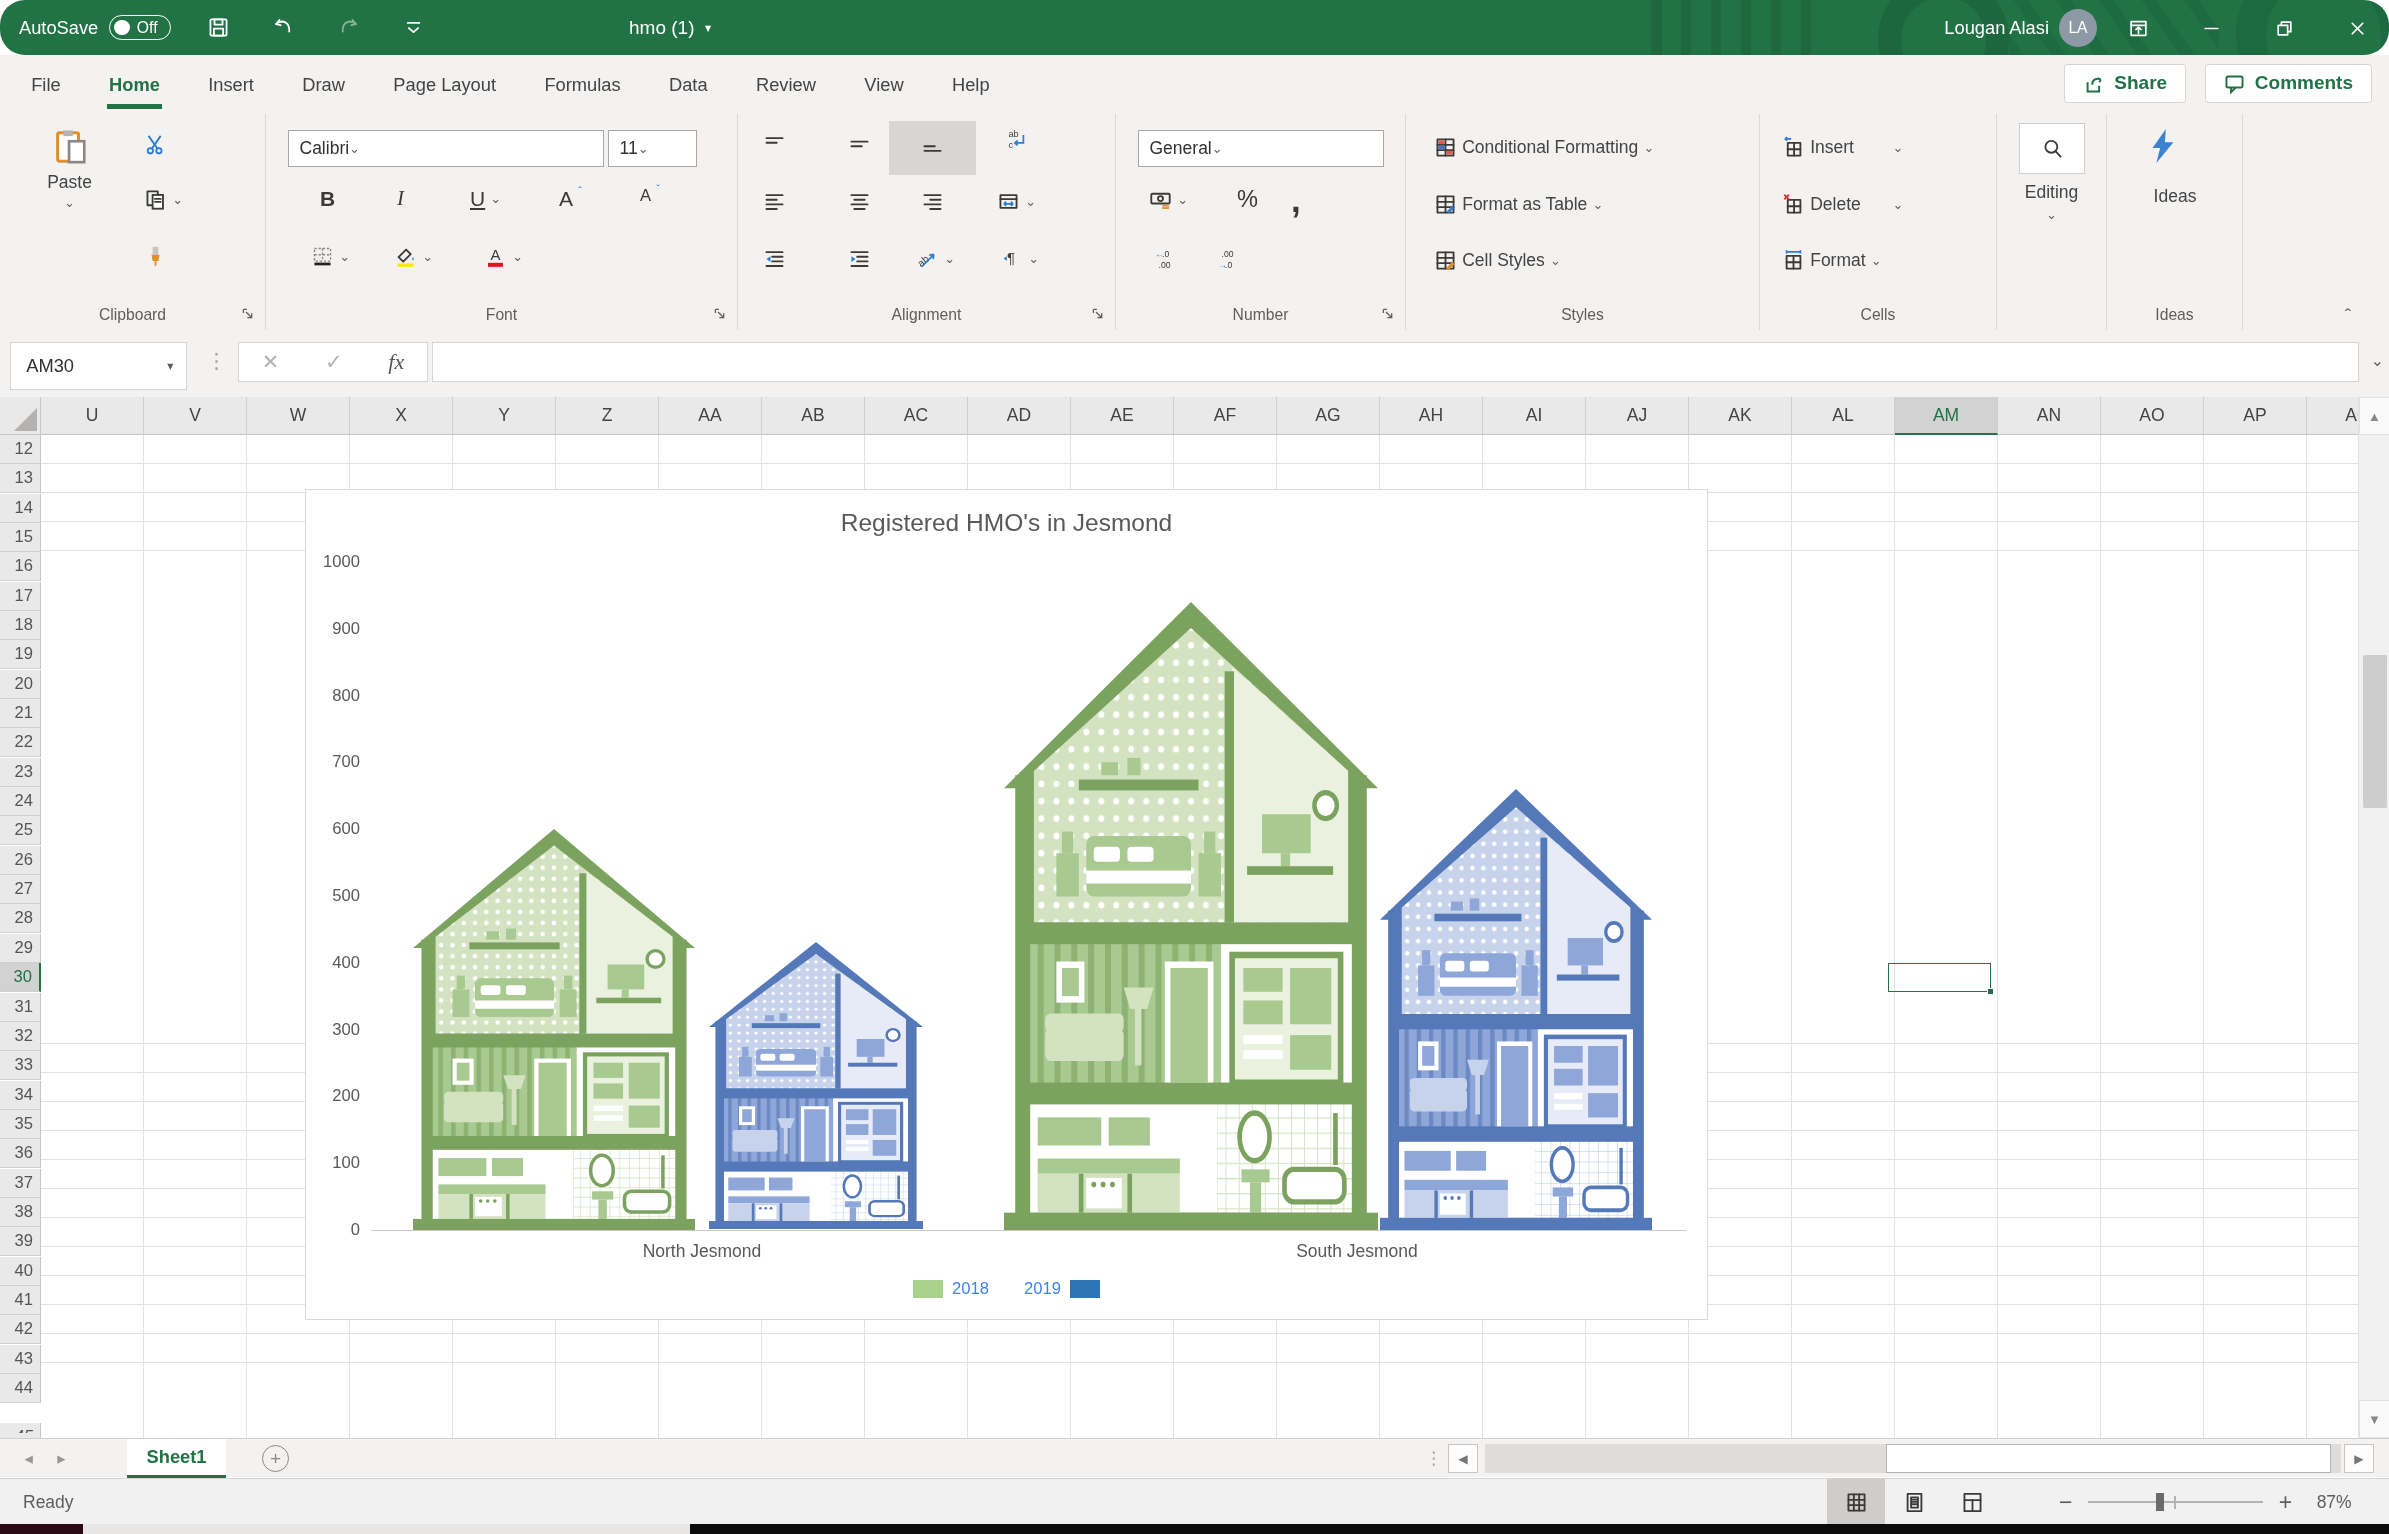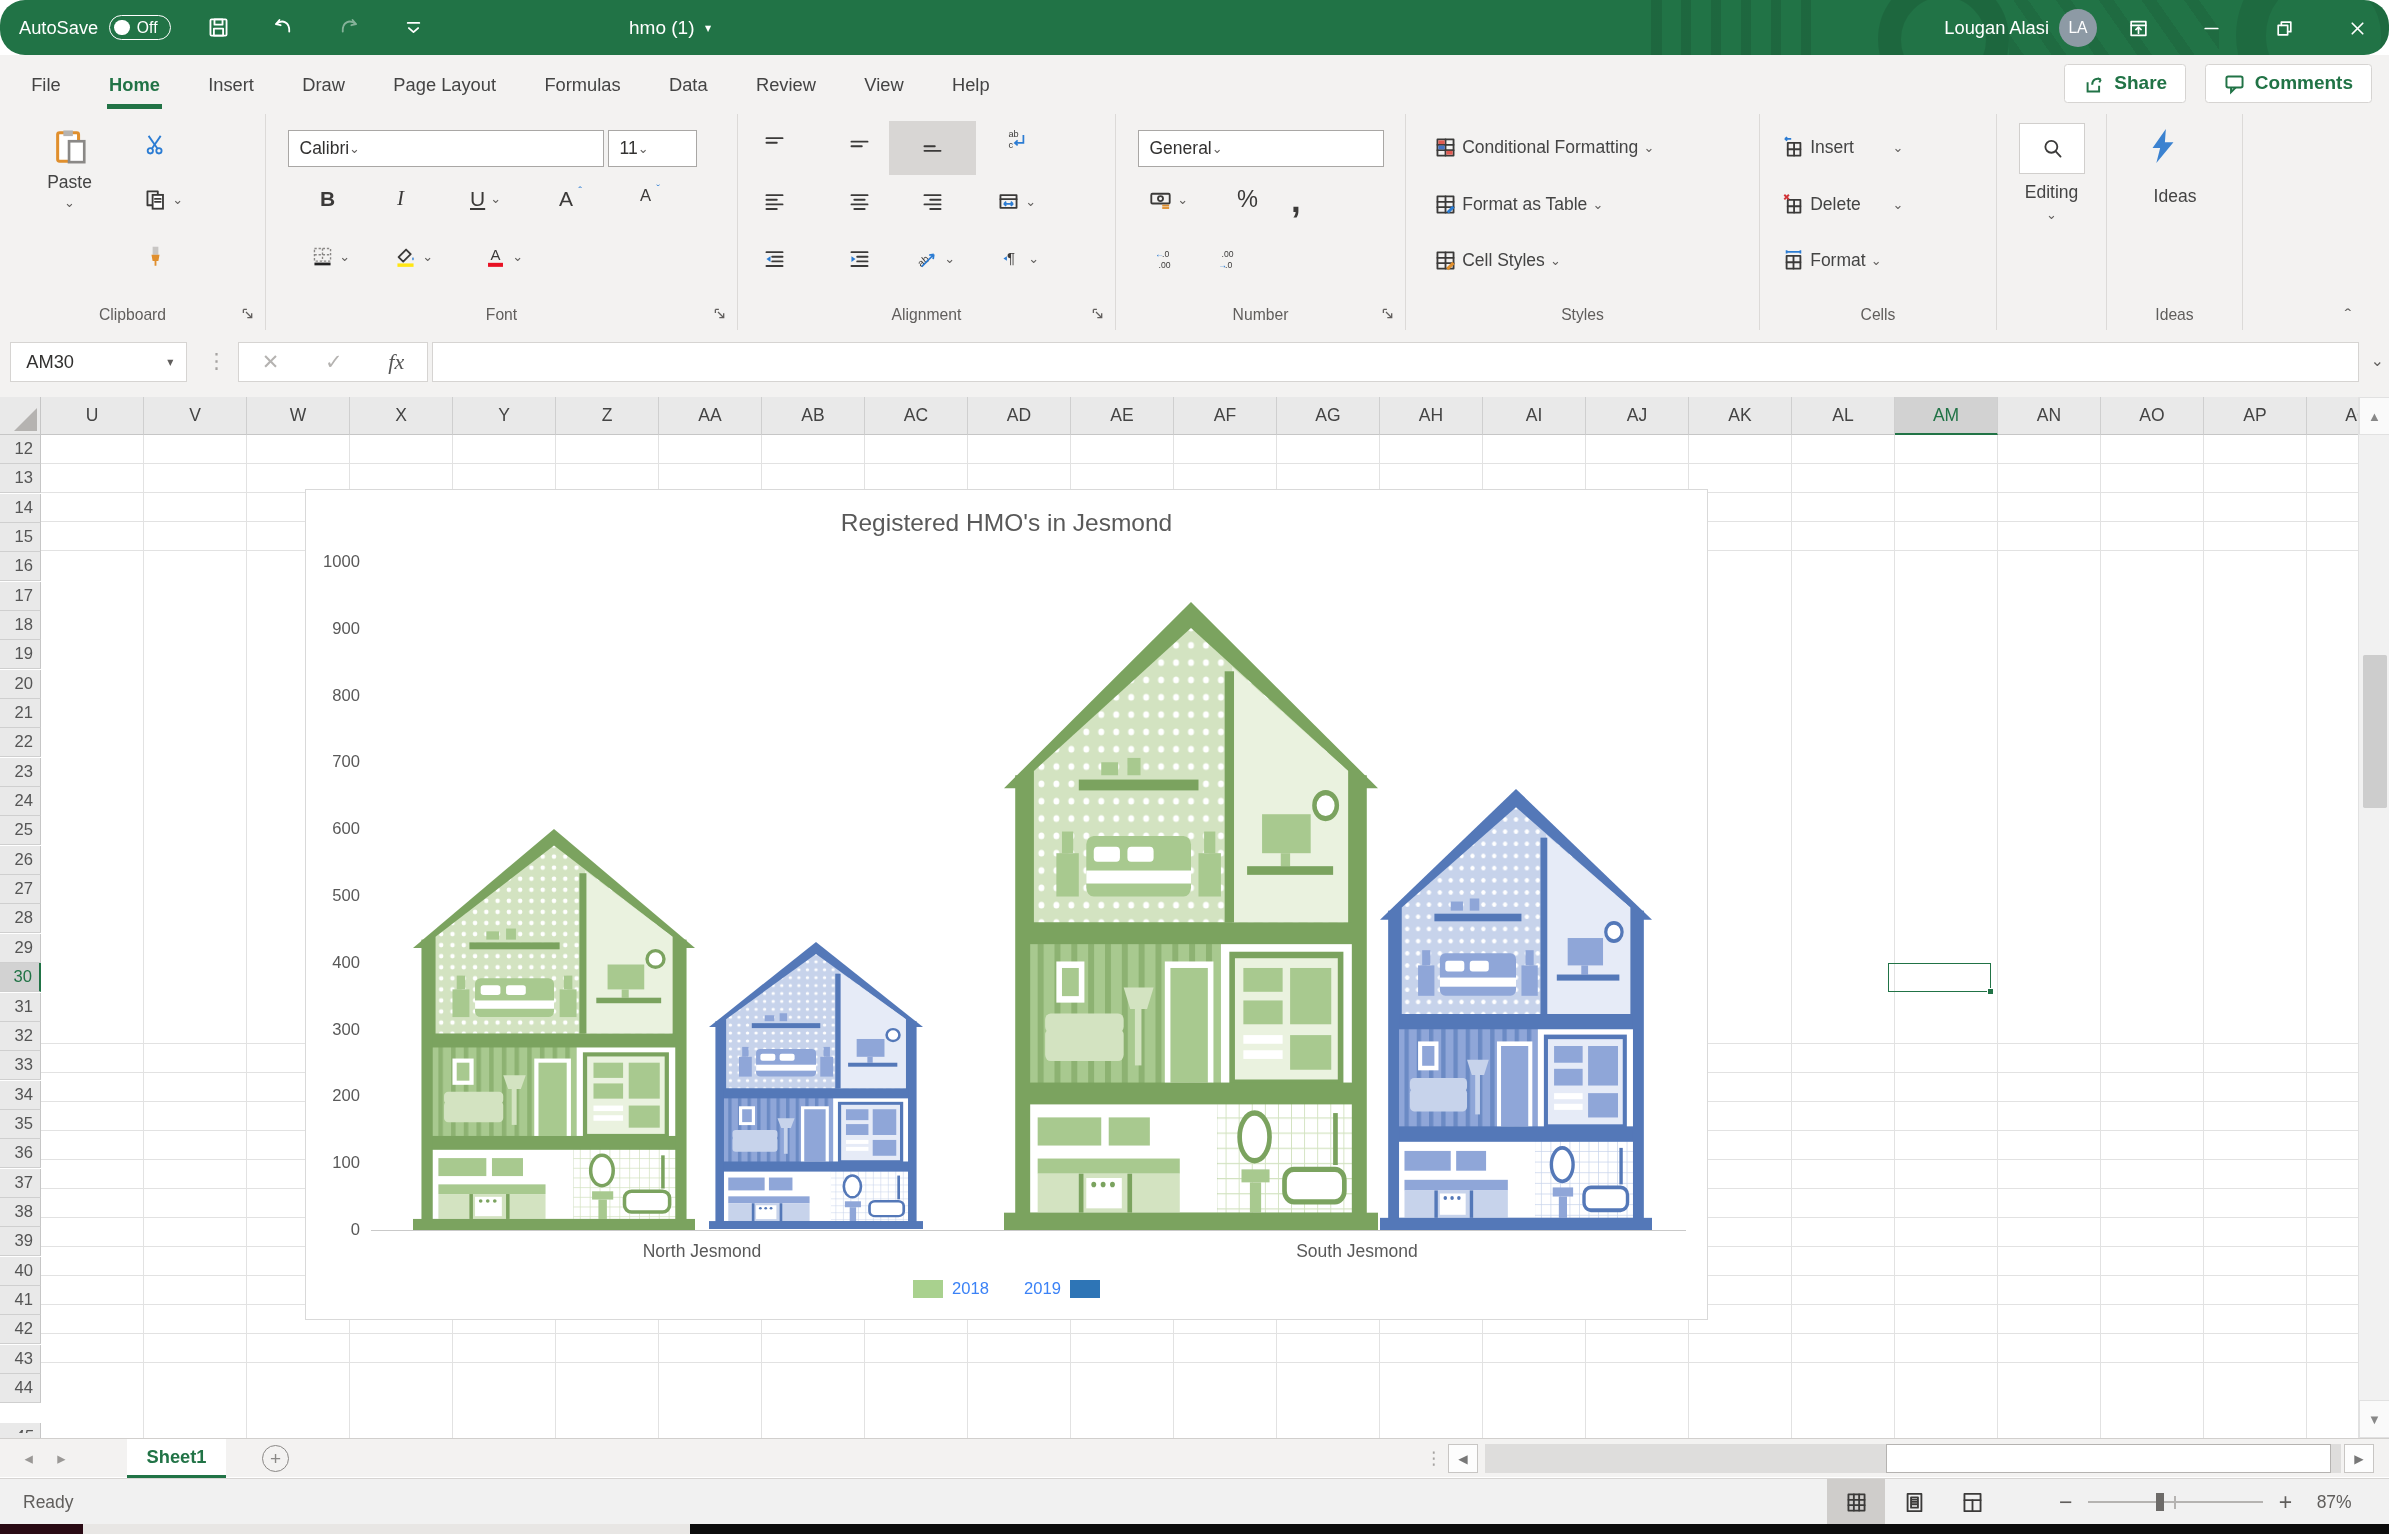--- a/index.html
+++ b/index.html
@@ -63,21 +63,21 @@
   .combo { position:absolute; background:#fff; border:0.9px solid #a9a7a5; height:37px;
     display:flex; align-items:center; font-size:17.5px; color:#323130; padding:0 10.5px; justify-content:flex-start; }
   .glyph { font-size:21px; color:#3b3a39; line-height:1; }
   .hlbox { position:absolute; background:#d8d6d4; }
   .editing-box { position:absolute; width:66px; height:51px; background:#fff; border:0.9px solid #d1cfcd;
     display:flex; align-items:center; justify-content:center; }
   .ripple-up { position:absolute; right:38px; bottom:3.5px; font-size:19px; color:#605e5c; }
 
   
   .formula-row { position:absolute; left:0; top:330px; width:2389px; height:67px; background:#f3f2f1; }
-  .namebox { position:absolute; left:9.6px; top:12.2px; width:177px; height:40px; background:#fff;
+  .namebox { position:absolute; left:9.6px; top:12.2px; width:177px; height:48px; background:#fff;
     border:0.9px solid #d6d4d2; display:flex; align-items:center; justify-content:space-between;
     padding:0 12.2px 0 15.7px; font-size:18.3px; color:#323130; }
   .fdots { position:absolute; left:206px; top:19px; color:#a5a3a1; font-size:21px; letter-spacing:0; }
   .fxbox { position:absolute; left:238px; top:12.2px; width:190px; height:40px; background:#fff;
     border:0.9px solid #d6d4d2; display:flex; align-items:center; justify-content:space-around; }
   .fxbox .dim { color:#b5b3b1; font-size:21px; }
   .fxbox .fx { font-family:"Liberation Serif", serif; font-style:italic; font-size:22px; color:#555; }
   .fbar { position:absolute; left:432px; top:12.2px; width:1927px; height:40px; background:#fff;
     border:0.9px solid #d6d4d2; }
   .fbar-caret { position:absolute; right:5.2px; top:21px; color:#605e5c; font-size:15.7px; }

